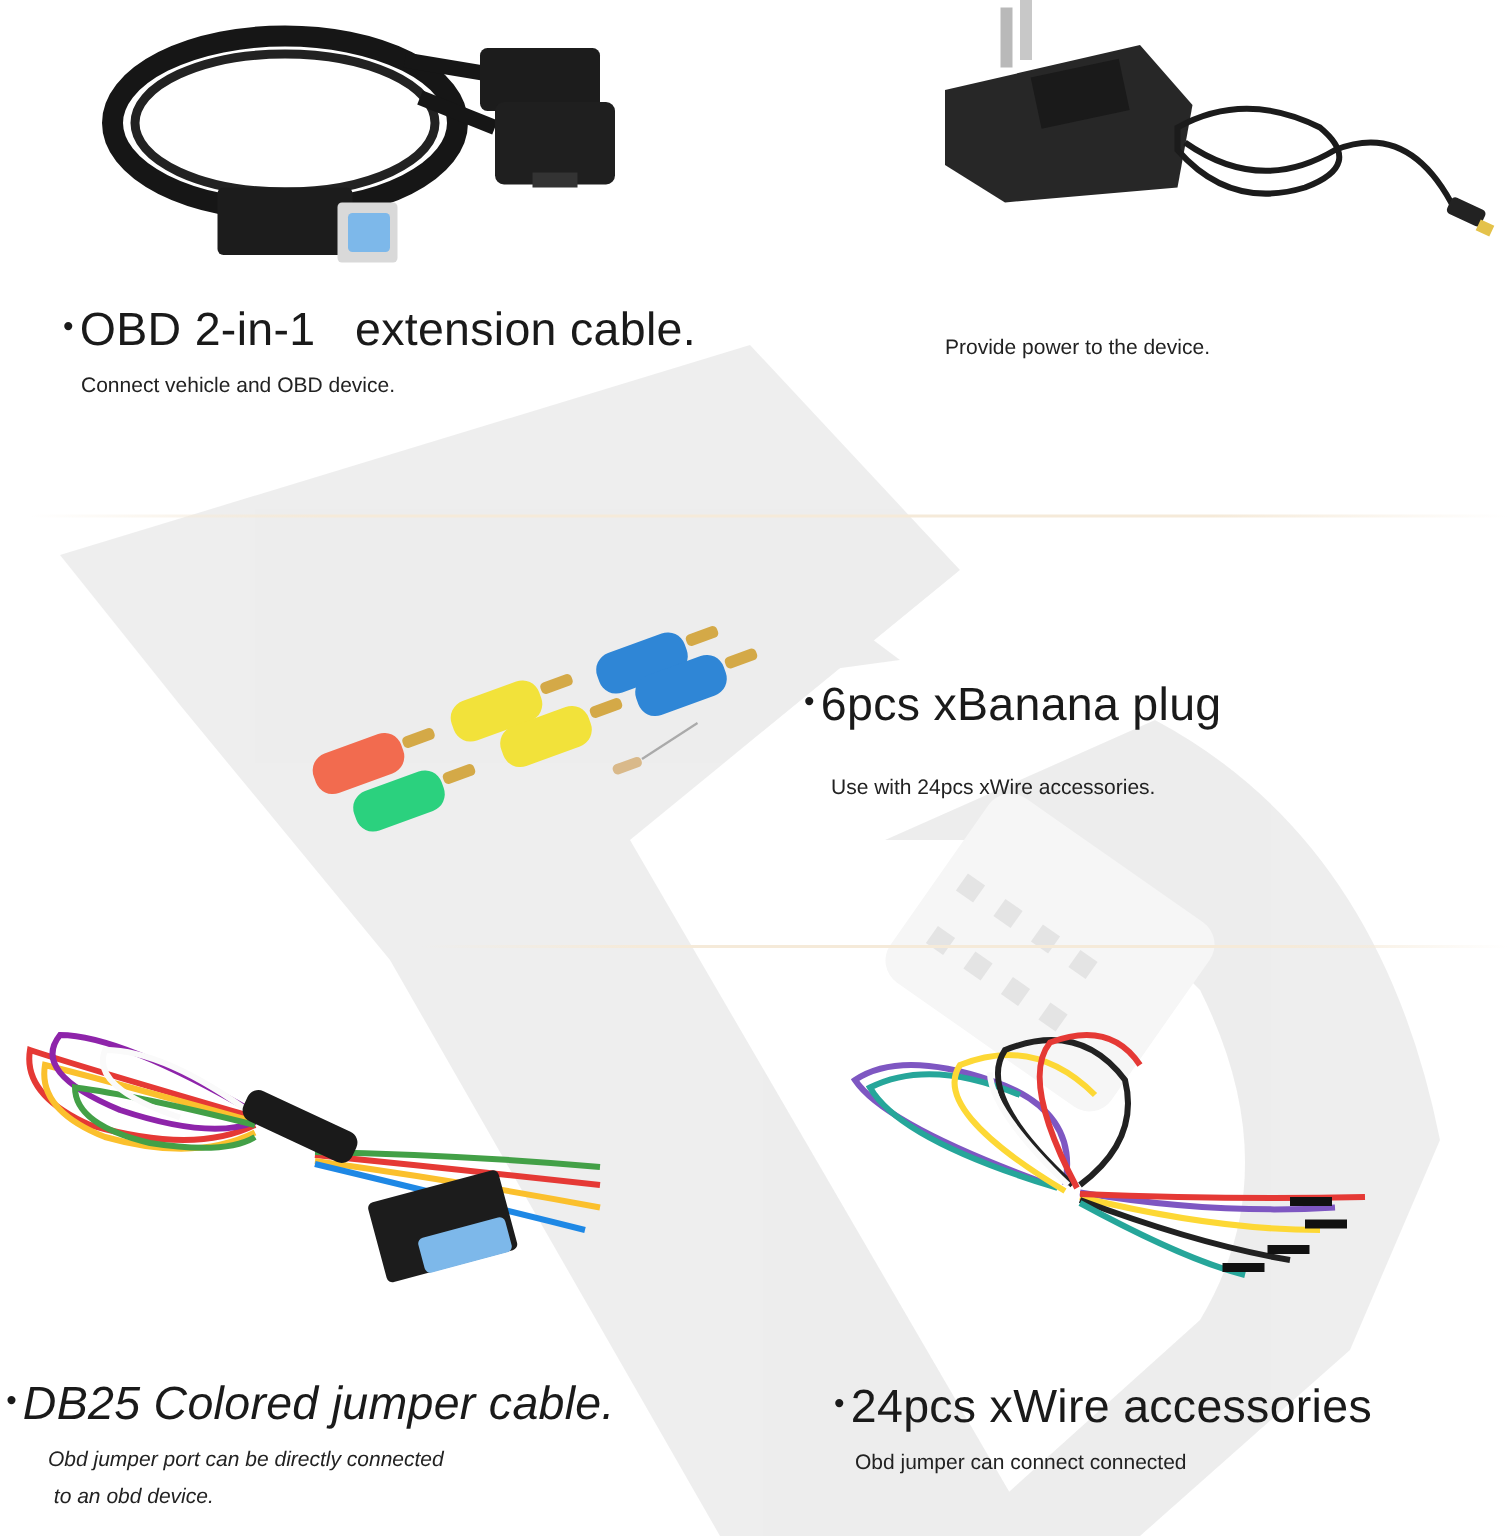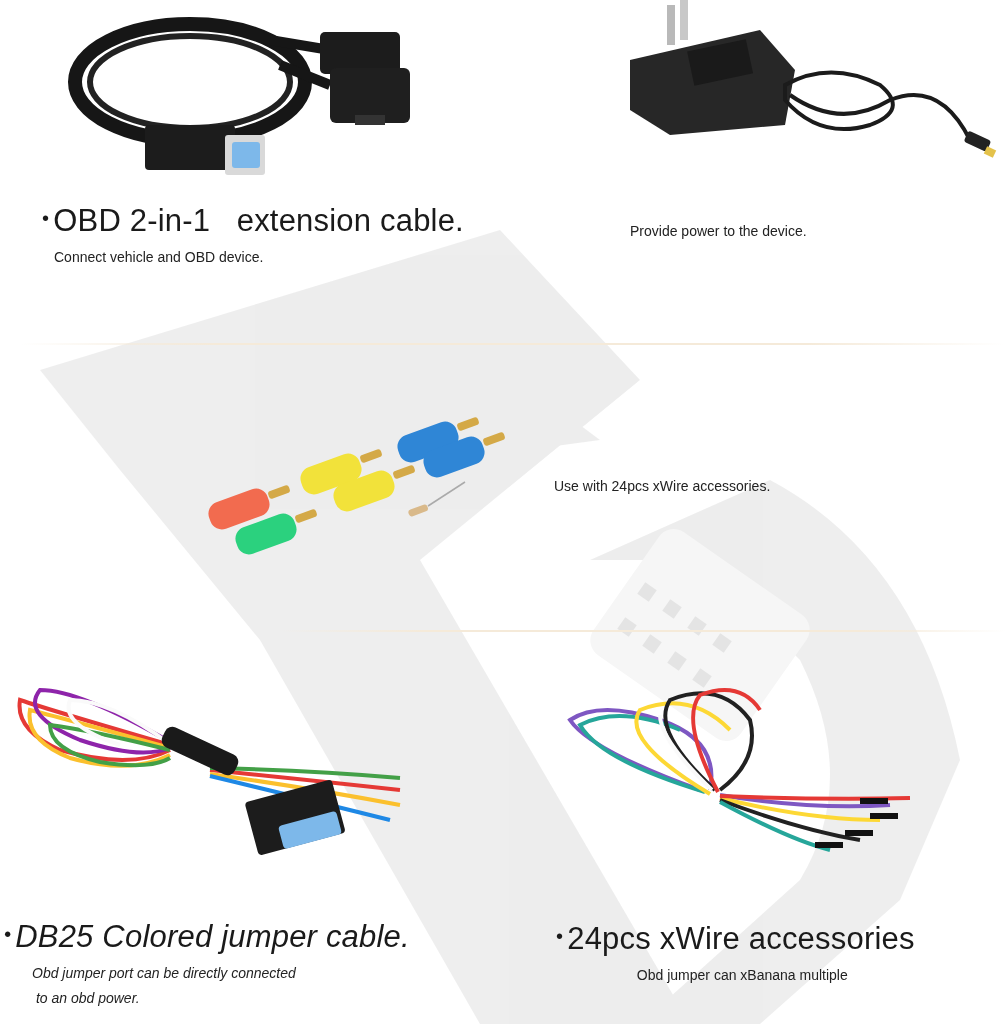--- a/index.html
+++ b/index.html
@@ -126,26 +126,27 @@
 <div class="item" style="left:4px; top:200px;margin-left:38px;">
   <div class="title"><span class="bullet">•</span><span>OBD 2-in-1   extension cable.</span></div>
   <div class="desc" style="margin-left:12px;">Connect vehicle and OBD device.</div>
 </div>
 
 <div class="item" style="left:598px; top:213px;">
   <div class="desc" style="margin-left:32px;">Provide power to the device.</div>
 </div>
 
 <div class="item" style="left:536px; top:450px;">
+  <div class="title"><span class="bullet">•</span><span>6pcs xBanana plug</span></div>
   <div class="desc" style="margin-left:18px;margin-top:24px;">Use with 24pcs xWire accessories.</div>
 </div>
 
 <div class="item" style="left:4px; top:916px;font-style:italic;">
   <div class="title"><span class="bullet">•</span><span>DB25 Colored jumper cable.</span></div>
-  <div class="desc" style="margin-left:28px; white-space:pre;"><div>Obd jumper port can be directly connected</div><div> to an obd power.</div></div>
+  <div class="desc" style="margin-left:28px; white-space:pre;"><div>Obd jumper port can be directly connected</div><div> to an obd device.</div></div>
 </div>
 
-<div class="item" style="left:556px; top:918px;text-align:center;">
+<div class="item" style="left:556px; top:918px;">
   <div class="title"><span class="bullet">•</span><span>24pcs xWire accessories</span></div>
   <div class="desc" style="margin-left:14px;">
-      <div>Obd jumper can xBanana multiple</div>
+      <div>Obd jumper can connect connected</div>
     </div>
 </div>
 
 </body></html>

